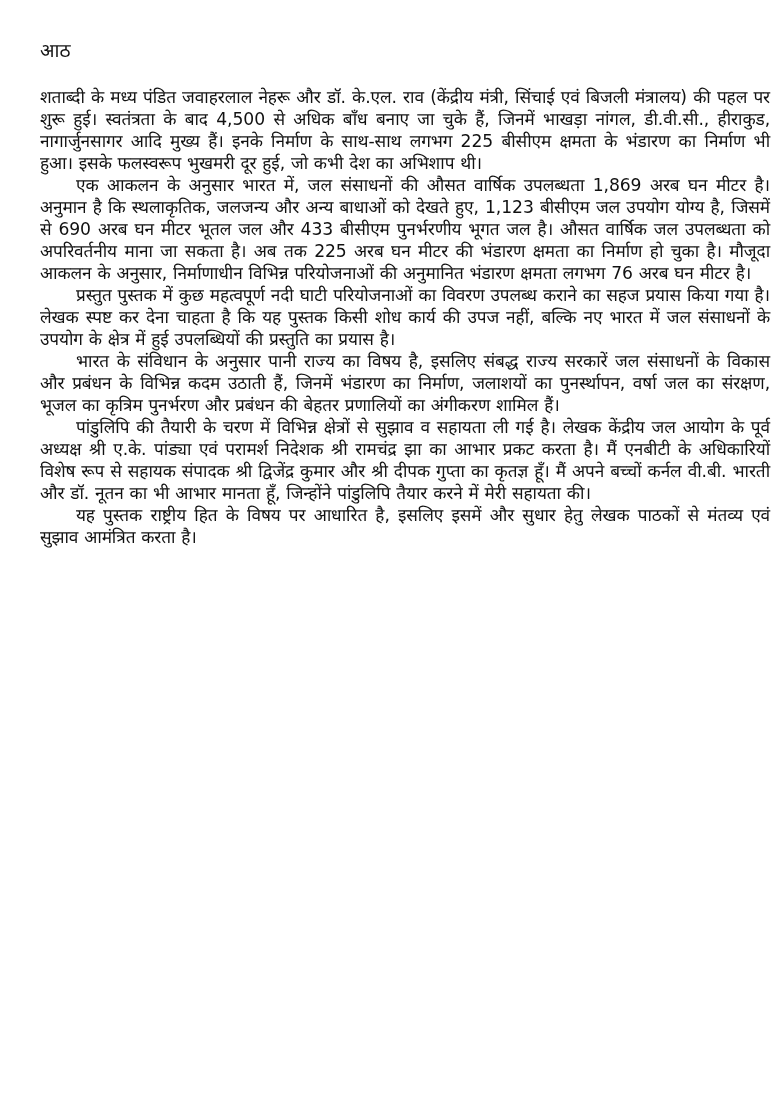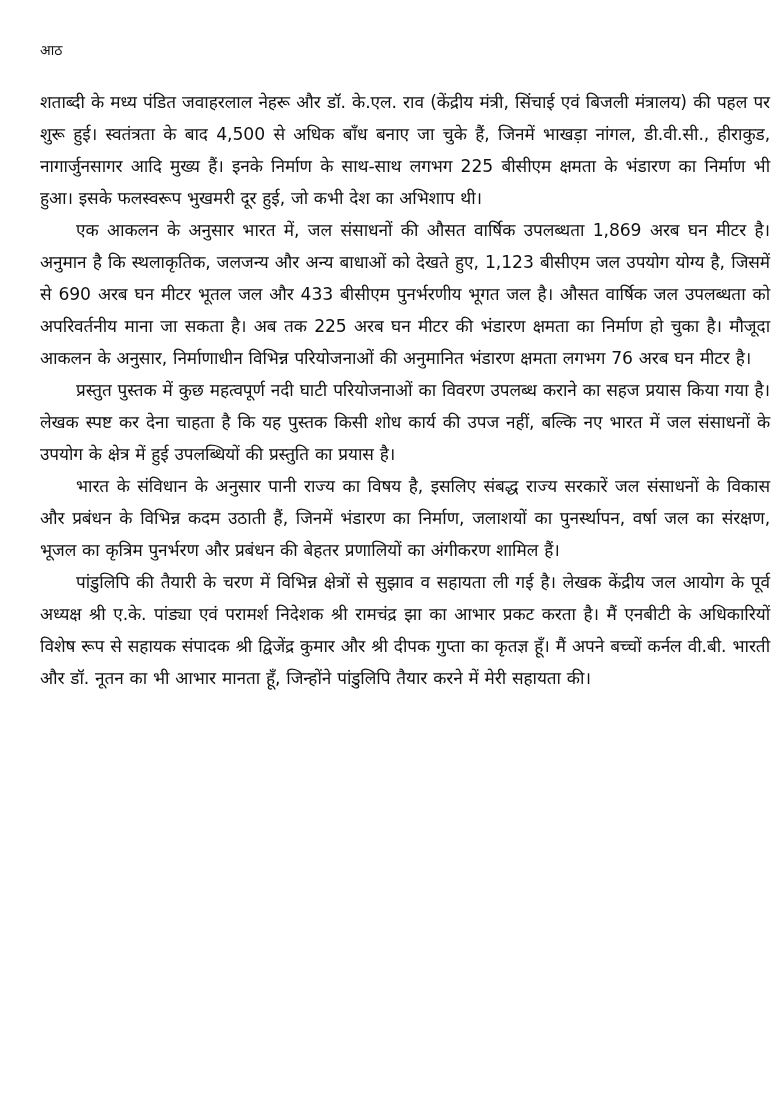--- a/index.html
+++ b/index.html
@@ -18,34 +18,34 @@
     .page {
       position: absolute;
       left: 40px;
       top: 0;
       width: 730px;
     }
     .page-number {
       position: absolute;
       left: 0;
       top: 38px;
-      font-size: 14px;
+      font-size: 19px;
       line-height: 24px;
       margin: 0;
     }
     .body-text {
       position: absolute;
       left: 0;
       top: 86px;
       width: 730px;
     }
     .para {
       margin: 0;
       font-size: 17.2px;
-      line-height: 32px;
+      line-height: 22px;
       text-align: justify;
       text-align-last: left;
       letter-spacing: -0.1px;
       word-spacing: 0.5px;
     }
     .para.indent {
       text-indent: 36px;
     }
   </style>
 </head>
@@ -53,14 +53,15 @@
 
 <div class="page">
   <p class="page-number">आठ</p>
 
   <div class="body-text">
     <p class="para">शताब्दी के मध्य पंडित जवाहरलाल नेहरू और डॉ. के.एल. राव (केंद्रीय मंत्री, सिंचाई एवं बिजली मंत्रालय) की पहल पर शुरू हुई। स्वतंत्रता के बाद 4,500 से अधिक बाँध बनाए जा चुके हैं, जिनमें भाखड़ा नांगल, डी.वी.सी., हीराकुड, नागार्जुनसागर आदि मुख्य हैं। इनके निर्माण के साथ-साथ लगभग 225 बीसीएम क्षमता के भंडारण का निर्माण भी हुआ। इसके फलस्वरूप भुखमरी दूर हुई, जो कभी देश का अभिशाप थी।</p>
     <p class="para indent">एक आकलन के अनुसार भारत में, जल संसाधनों की औसत वार्षिक उपलब्धता 1,869 अरब घन मीटर है। अनुमान है कि स्थलाकृतिक, जलजन्य और अन्य बाधाओं को देखते हुए, 1,123 बीसीएम जल उपयोग योग्य है, जिसमें से 690 अरब घन मीटर भूतल जल और 433 बीसीएम पुनर्भरणीय भूगत जल है। औसत वार्षिक जल उपलब्धता को अपरिवर्तनीय माना जा सकता है। अब तक 225 अरब घन मीटर की भंडारण क्षमता का निर्माण हो चुका है। मौजूदा आकलन के अनुसार, निर्माणाधीन विभिन्न परियोजनाओं की अनुमानित भंडारण क्षमता लगभग 76 अरब घन मीटर है।</p>
     <p class="para indent">प्रस्तुत पुस्तक में कुछ महत्वपूर्ण नदी घाटी परियोजनाओं का विवरण उपलब्ध कराने का सहज प्रयास किया गया है। लेखक स्पष्ट कर देना चाहता है कि यह पुस्तक किसी शोध कार्य की उपज नहीं, बल्कि नए भारत में जल संसाधनों के उपयोग के क्षेत्र में हुई उपलब्धियों की प्रस्तुति का प्रयास है।</p>
     <p class="para indent">भारत के संविधान के अनुसार पानी राज्य का विषय है, इसलिए संबद्ध राज्य सरकारें जल संसाधनों के विकास और प्रबंधन के विभिन्न कदम उठाती हैं, जिनमें भंडारण का निर्माण, जलाशयों का पुनर्स्थापन, वर्षा जल का संरक्षण, भूजल का कृत्रिम पुनर्भरण और प्रबंधन की बेहतर प्रणालियों का अंगीकरण शामिल हैं।</p>
     <p class="para indent">पांडुलिपि की तैयारी के चरण में विभिन्न क्षेत्रों से सुझाव व सहायता ली गई है। लेखक केंद्रीय जल आयोग के पूर्व अध्यक्ष श्री ए.के. पांड्या एवं परामर्श निदेशक श्री रामचंद्र झा का आभार प्रकट करता है। मैं एनबीटी के अधिकारियों विशेष रूप से सहायक संपादक श्री द्विजेंद्र कुमार और श्री दीपक गुप्ता का कृतज्ञ हूँ। मैं अपने बच्चों कर्नल वी.बी. भारती और डॉ. नूतन का भी आभार मानता हूँ, जिन्होंने पांडुलिपि तैयार करने में मेरी सहायता की।</p>
+    <p class="para indent">यह पुस्तक राष्ट्रीय हित के विषय पर आधारित है, इसलिए इसमें और सुधार हेतु लेखक पाठकों से मंतव्य एवं सुझाव आमंत्रित करता है।</p>
   </div>
 </div>
 
 </body></html>

